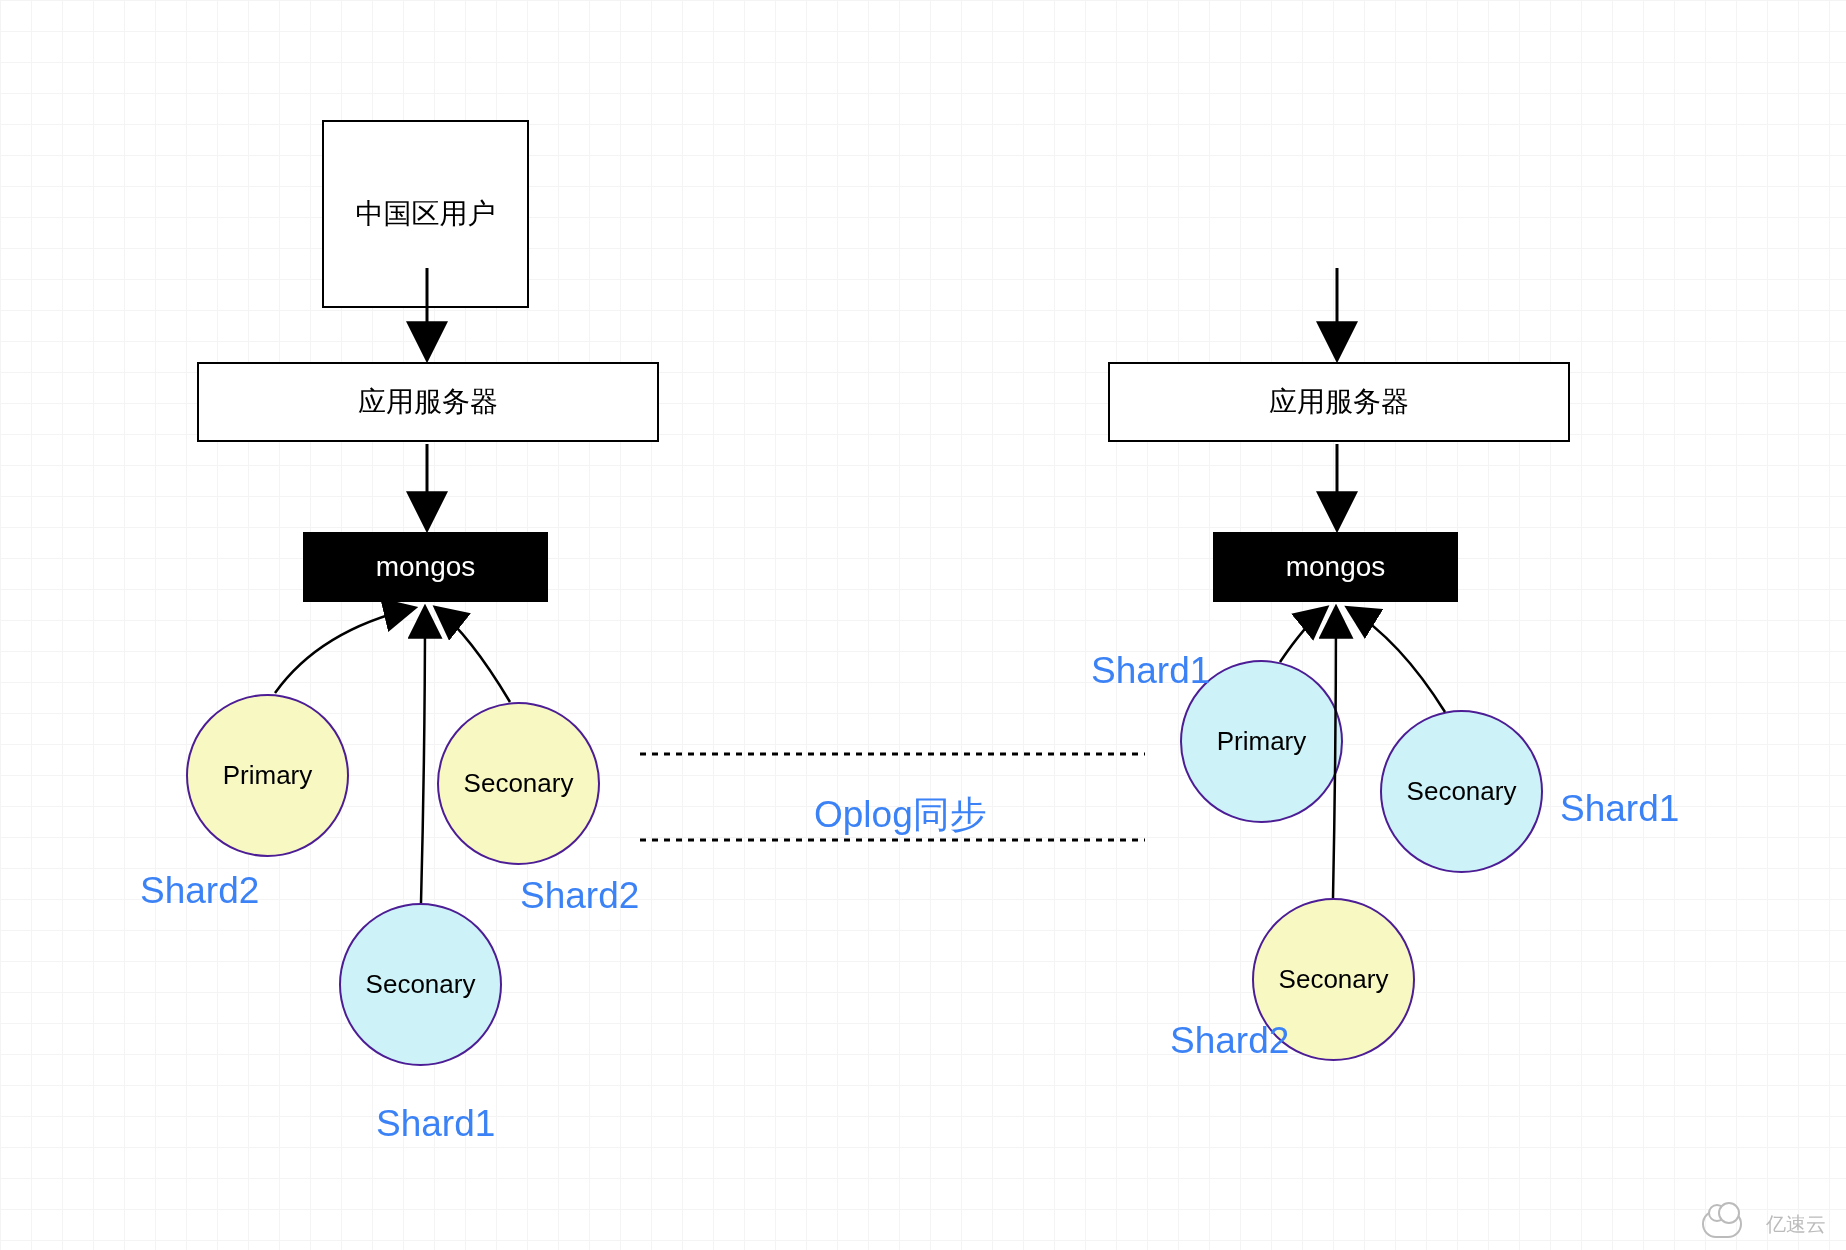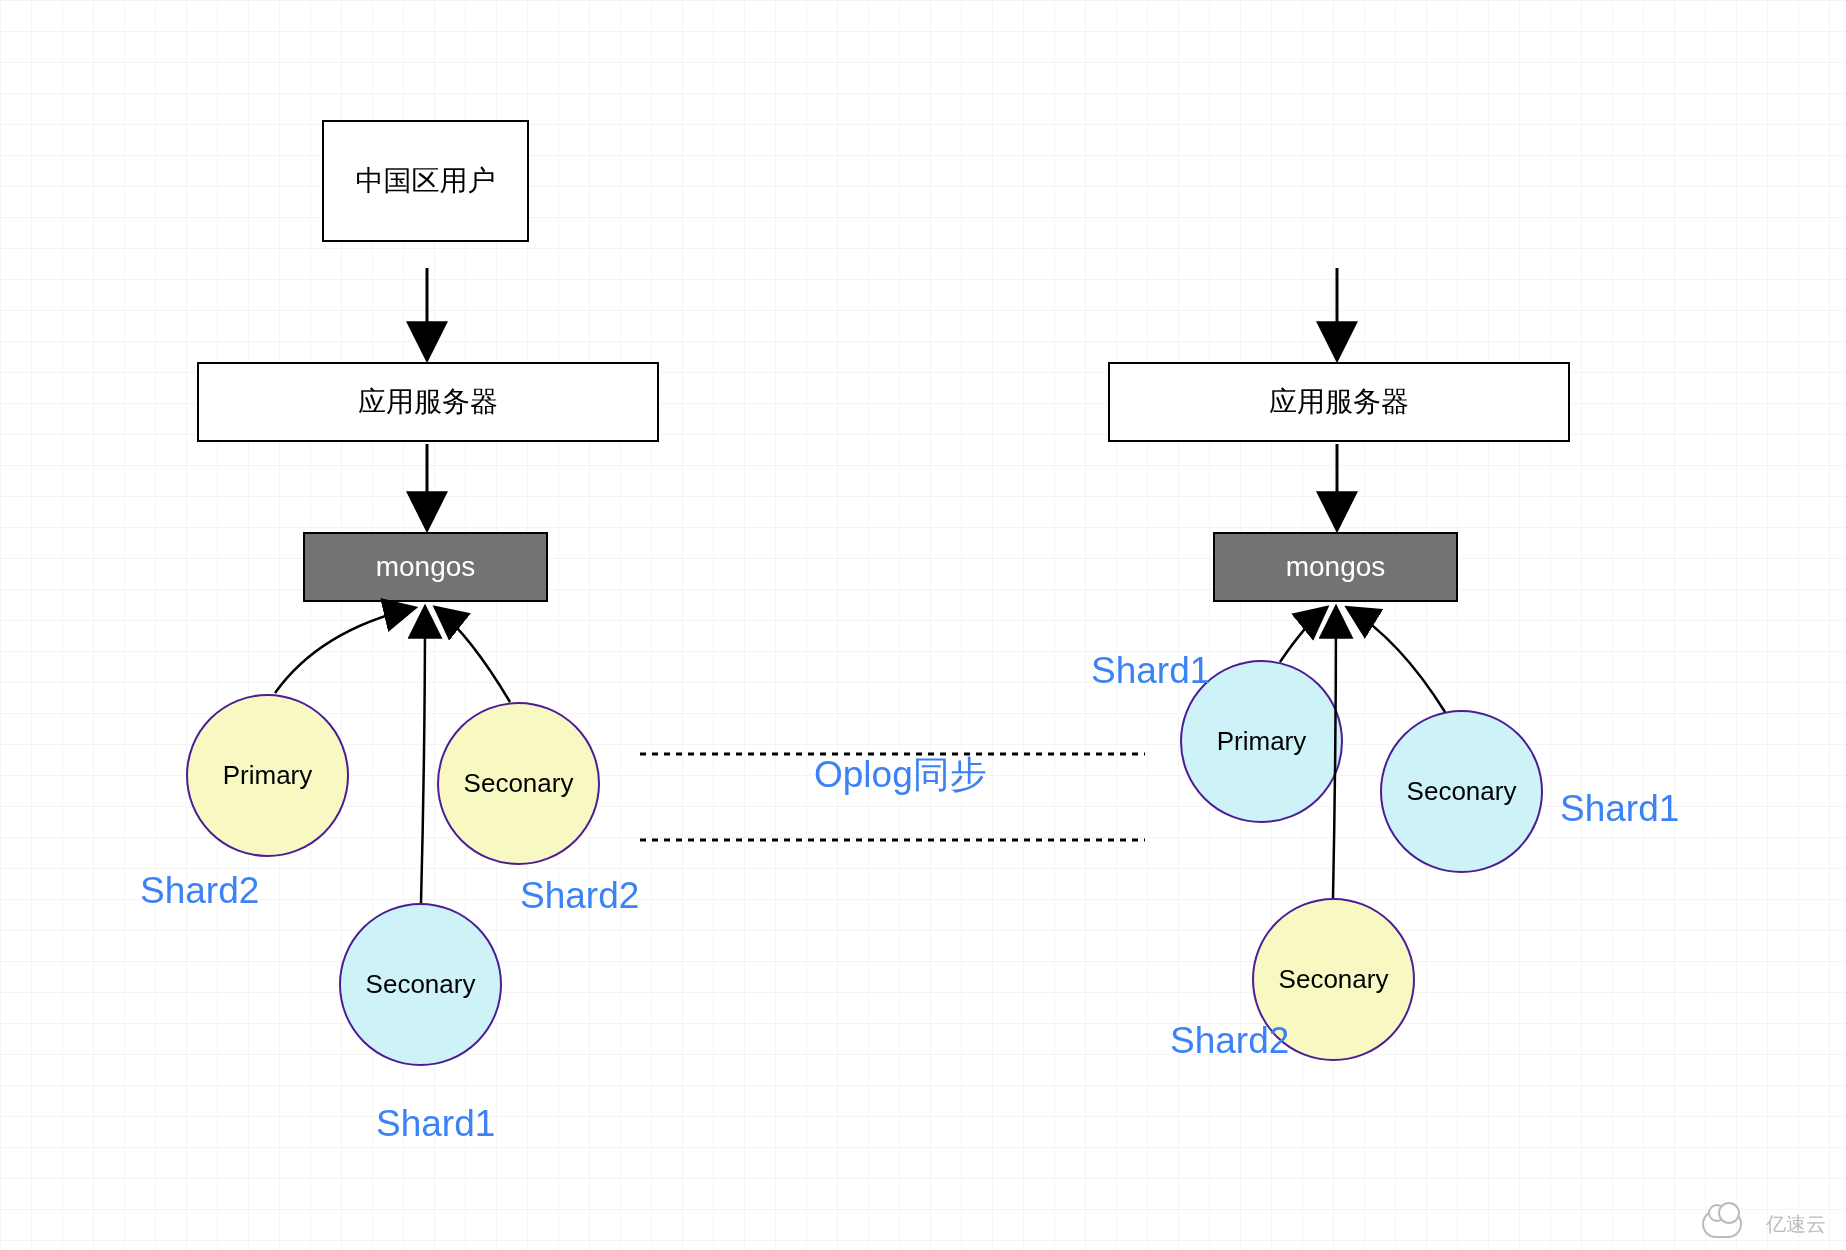--- a/index.html
+++ b/index.html
@@ -5,39 +5,39 @@
 html,body{margin:0;padding:0;width:1846px;height:1250px;font-family:Arial,"Microsoft YaHei","PingFang SC",sans-serif;background:#fff;position:relative;overflow:hidden}
 
 .grid{position:absolute;top:0;left:0;right:0;bottom:0;
   background-image:
     linear-gradient(#f4f4f4 1px,transparent 1px),
     linear-gradient(90deg,#f4f4f4 1px,transparent 1px);
   background-size:31px 31px;
 }
 .stage{position:absolute;top:0;left:0;width:1846px;height:1250px}
 .box{position:absolute;background:#fff;border:2px solid #000;display:flex;align-items:center;justify-content:center;font-size:28px;box-sizing:border-box}
-.mongos{position:absolute;background:#737373;color:#fff;border:2px solid #000;display:flex;align-items:center;justify-content:center;font-size:28px;box-sizing:border-box}
+.mongos{position:absolute;background:#000000;color:#fff;border:2px solid #000;display:flex;align-items:center;justify-content:center;font-size:28px;box-sizing:border-box}
 .circle{position:absolute;border:2px solid #4c1d95;border-radius:50%;display:flex;align-items:center;justify-content:center;font-size:26px;box-sizing:border-box}
 .yellow{background:#f8f8c3}
 .blue{background:#cdf3f8}
 .lbl{position:absolute;font-size:37px;color:#3b82f6}
 svg.ov{position:absolute;top:0;left:0;width:1846px;height:1250px;pointer-events:none}
 .watermark{position:absolute;right:20px;bottom:12px;font-size:20px;color:#bbb;display:flex;align-items:center;gap:24px}
 .watermark .cloud{width:36px;height:24px;border:2px solid #bbb;border-radius:14px;position:relative}
 .watermark .cloud::before,.watermark .cloud::after{content:"";position:absolute;border:2px solid #bbb;border-radius:50%;background:#fff}
 .watermark .cloud::before{width:14px;height:14px;top:-8px;left:4px}
 .watermark .cloud::after{width:18px;height:18px;top:-10px;left:14px}
 </style>
 </head>
 <body>
 <div class="grid"></div>
 
 <div class="stage">
 
-<div class="box" style="left:322px;top:120px;width:207px;height:122px">
+<div class="box" style="left:322px;top:120px;width:207px;height:188px">
       <span>中国区用户</span>
     </div>
 <div class="box" style="left:197px;top:362px;width:462px;height:80px">
       <span>应用服务器</span>
     </div>
 <div class="mongos" style="left:303px;top:532px;width:245px;height:70px">
       <span>mongos</span>
     </div>
 
 <div class="circle yellow" style="left:186px;top:694px;width:163px;height:163px">
@@ -68,21 +68,21 @@
       <span>Seconary</span>
     </div>
 <div class="circle yellow" style="left:1252px;top:898px;width:163px;height:163px">
       <span>Seconary</span>
     </div>
 
 <div class="lbl" style="left:1091px;top:650px">Shard1</div>
 <div class="lbl" style="left:1560px;top:788px">Shard1</div>
 <div class="lbl" style="left:1170px;top:1020px">Shard2</div>
 
-<div class="lbl" style="left:814px;top:750px">Oplog同步</div>
+<div class="lbl" style="left:814px;top:790px">Oplog同步</div>
 
 <div class="watermark">
   <span class="cloud"></span>
   <span>亿速云</span>
 </div>
 
 </div>
 
 <svg class="ov">
   <defs>

